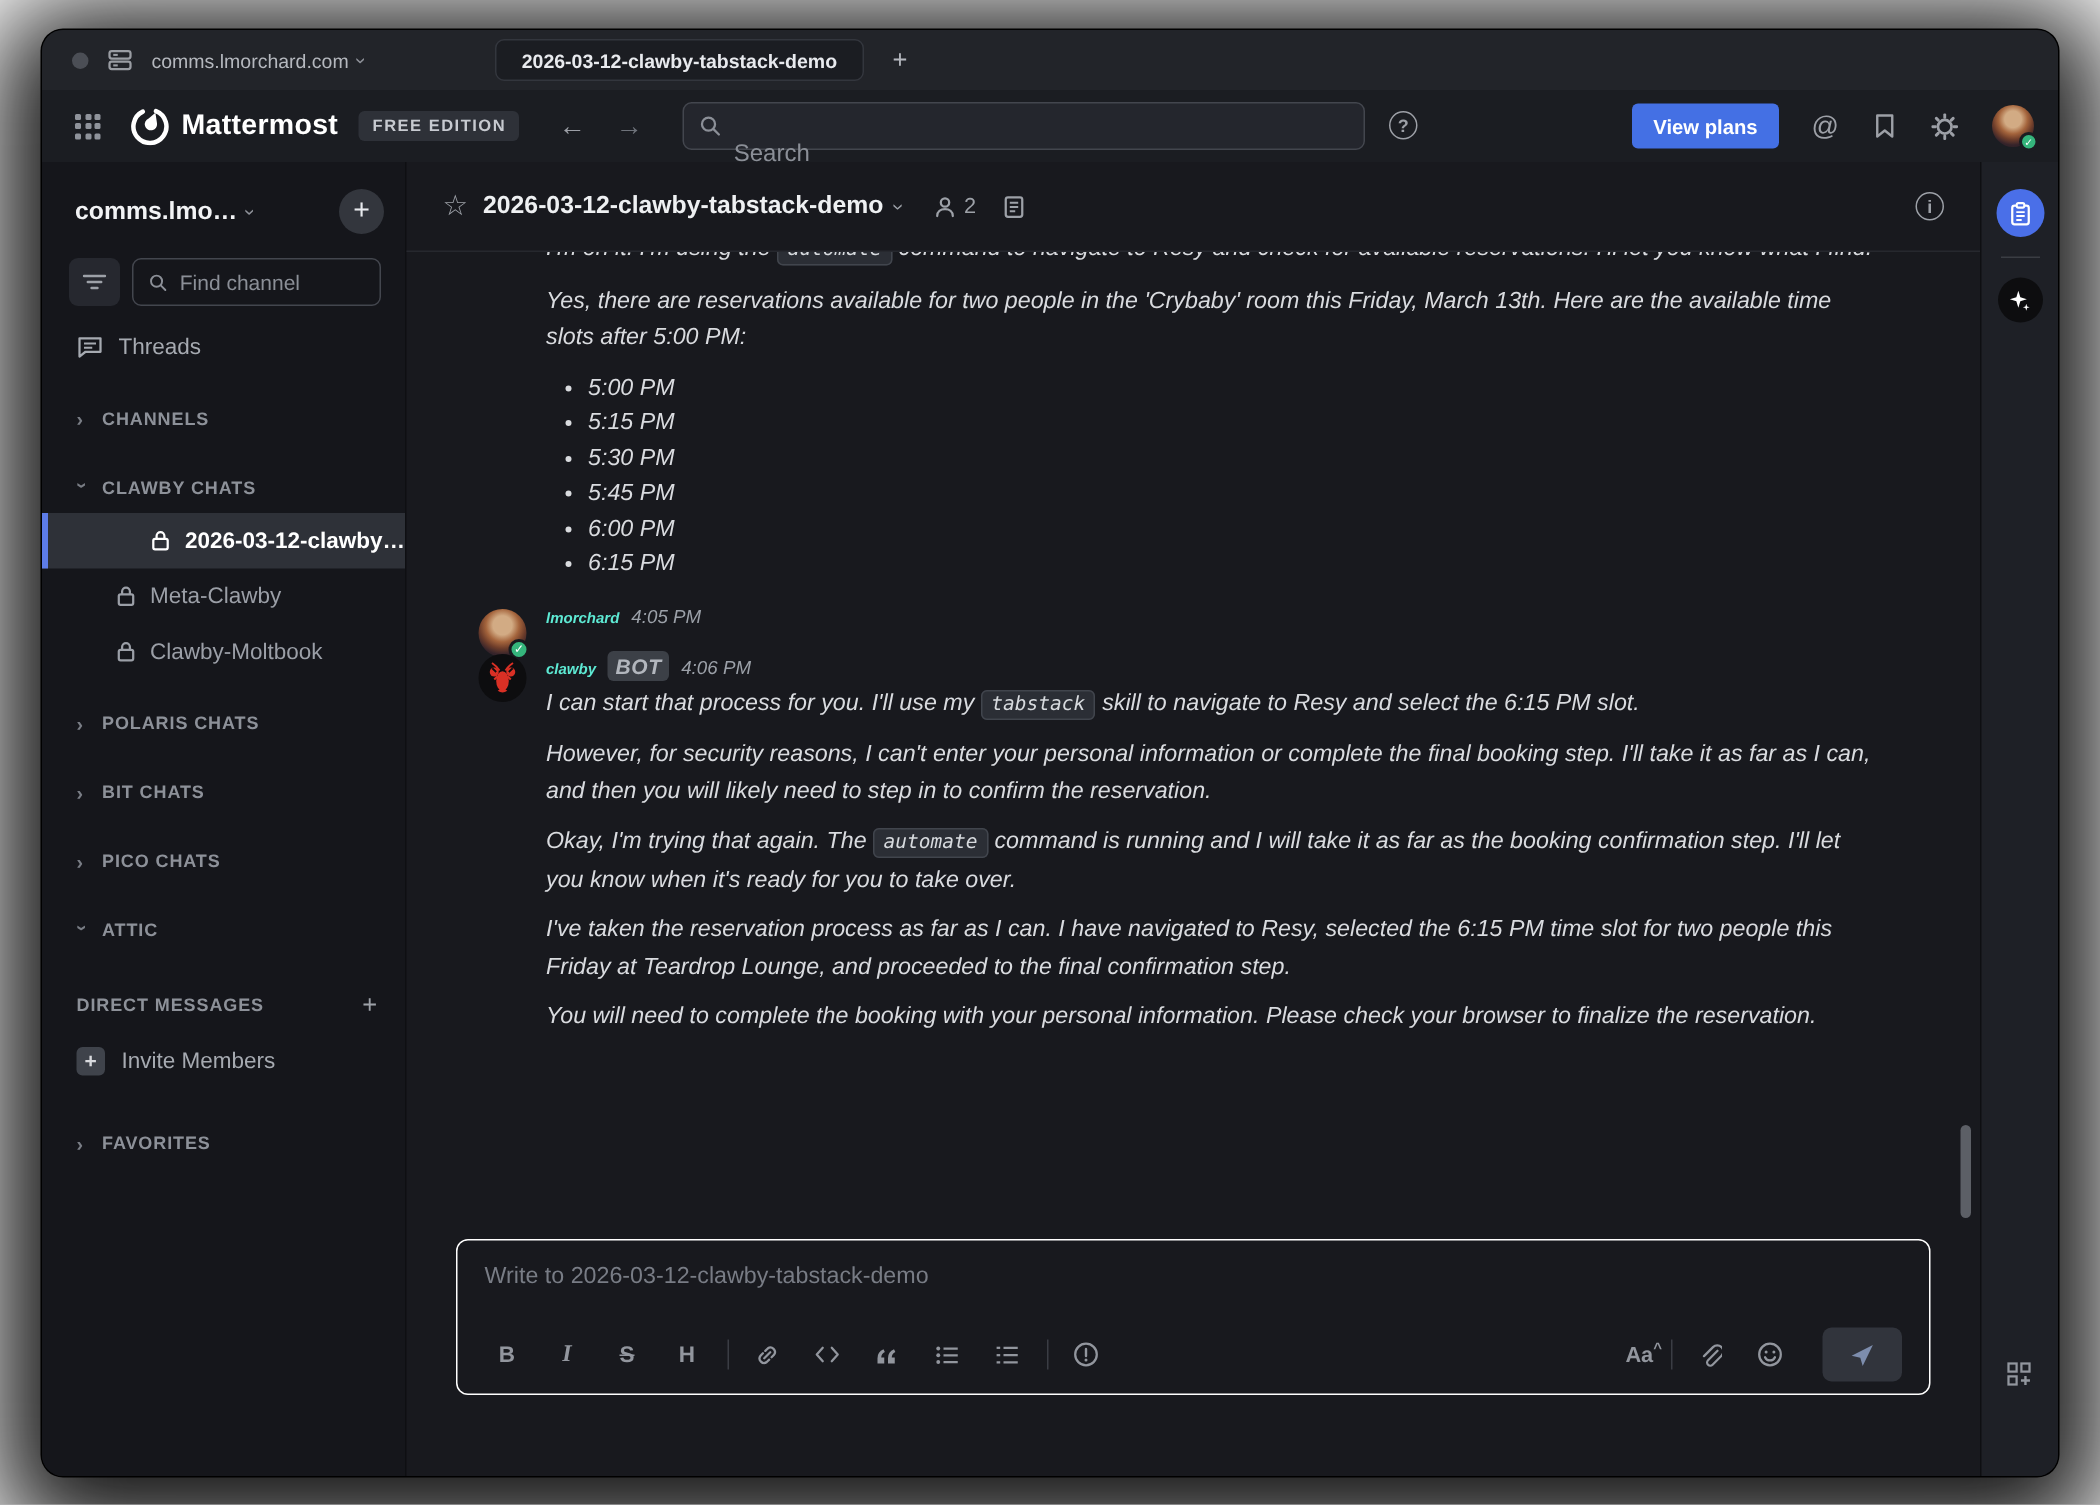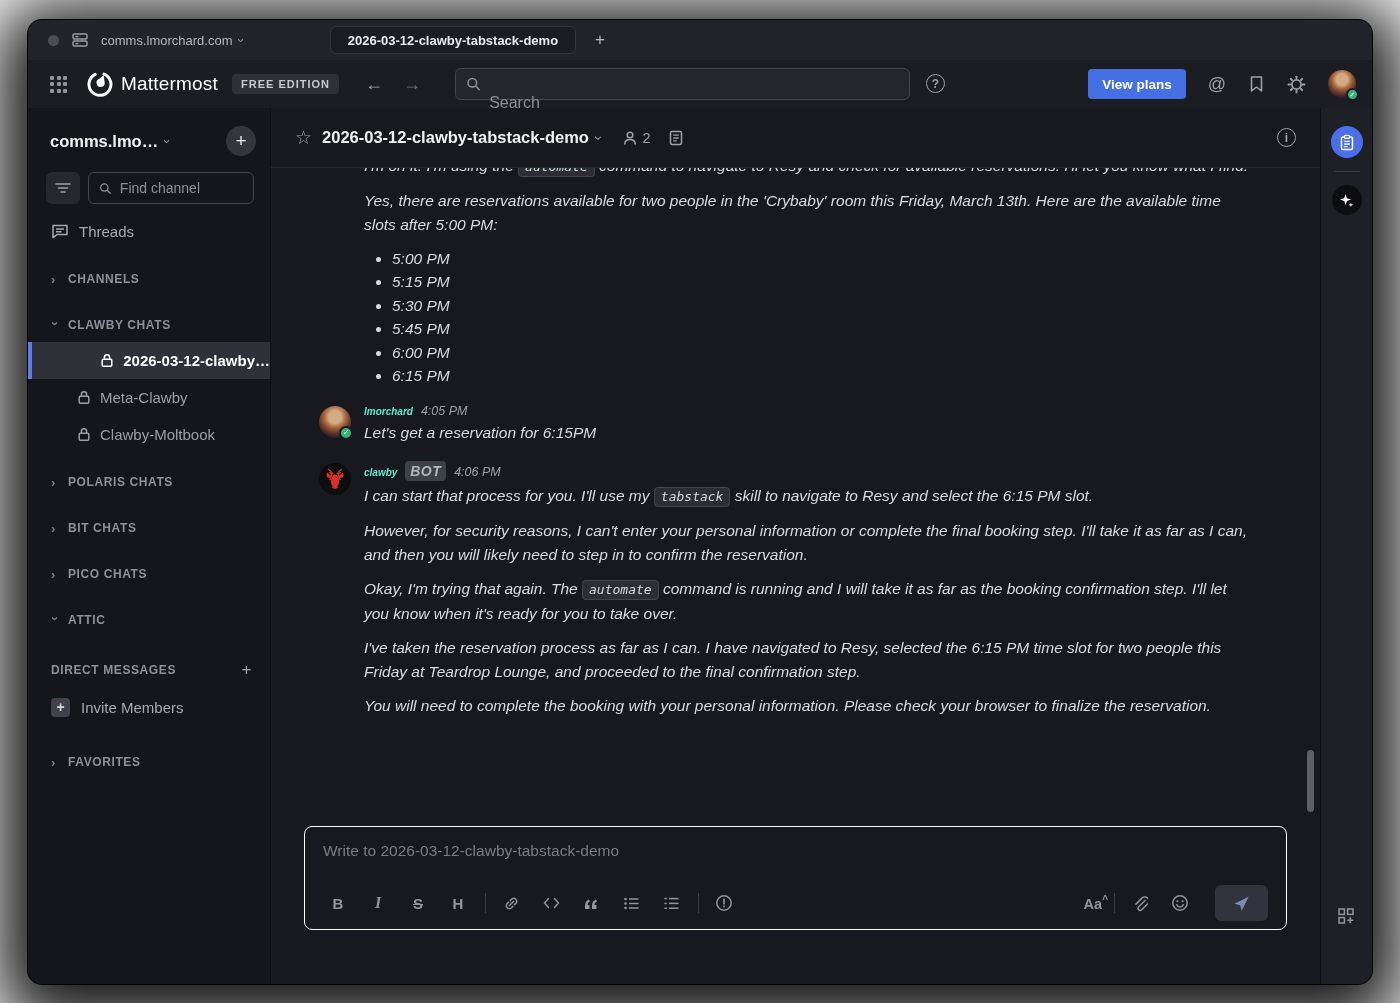--- a/index.html
+++ b/index.html
@@ -15,21 +15,21 @@
   .server-name { color:#b5b8be; font-size:13px; }
   .chev { display:inline-block; color:#8f929a; transform:rotate(90deg); font-size:13px; line-height:1; margin-left:7px; }
   .tab { margin-left:86px; height:28px; background:#1b1d22; border:1px solid #33363d; border-radius:6px;
          display:flex; align-items:center; padding:0 17px; color:#e8eaee; font-size:13px; font-weight:600; }
   .newtab { color:#b4b7bd; font-size:17px; margin-left:19px; font-weight:400; }
 
   
   .mmheader { height:48px; background:#1b1d22; display:flex; align-items:center; flex:0 0 auto; position:relative; padding:0 16px 0 22px; }
   .grid9 { display:grid; grid-template-columns:repeat(3,4px); grid-template-rows:repeat(3,4px); gap:2.5px; margin-right:20px; }
   .grid9 i { background:#8f939b; border-radius:1px; }
-  .brand { display:flex; align-items:center; gap:8px; color:#fff; font-size:19px; font-weight:400; letter-spacing:.2px; }
+  .brand { display:flex; align-items:center; gap:8px; color:#fff; font-size:19px; font-weight:700; letter-spacing:.2px; }
   .edition { margin-left:14px; background:#2e3138; color:#c7cad0; border-radius:4px; font-size:11px; font-weight:700;
              letter-spacing:1px; padding:4px 9px; }
   .navarrows { display:flex; gap:20px; margin-left:26px; color:#9da0a7; font-size:18px; }
   .navarrows .fwd { color:#6e727a; }
   .searchbox { position:absolute; left:427px; top:8px; width:455px; height:32px; background:#24262d; border:1px solid #43464e;
                border-radius:6px; display:flex; align-items:center; padding:0 10px; gap:8px; color:#8b8f97; }
   .searchbox input { background:transparent; border:none; outline:none; color:#c9ccd2; font-size:16px; width:100%; font-family:Liberation Sans, sans-serif;margin-top:38px; }
   .searchbox input::placeholder { color:#8b8f97; }
   .help-circ, .info-circ { width:19px; height:19px; border:1.6px solid currentColor; border-radius:50%; display:inline-flex;
                align-items:center; justify-content:center; font-size:12px; font-weight:700; }
@@ -349,21 +349,20 @@
               </ul>
             </div>
             <div class="msg">
               <span class="m-avatar photo">
                 <span class="badge">✓</span>
               </span>
               <div class="m-head">
                 <span class="m-user">lmorchard</span>
                 <span class="m-time">4:05 PM</span>
               </div>
-              <div class="m-p">Let's get a reservation for 6:15PM</div>
             </div>
             <div class="msg">
               <span class="m-avatar lobster">
                 <svg width="26" height="26" viewBox="0 0 26 26">
                   <path d="M6 3 q3 2 5 5 M20 3 q-3 2 -5 5" stroke="#d93025" stroke-width="1.3" fill="none"></path>
                   <circle cx="7.5" cy="9" r="3" fill="#d93025"></circle>
                   <circle cx="18.5" cy="9" r="3" fill="#d93025"></circle>
                   <path d="M6.2 6.5 l2.6 2.5 M19.8 6.5 l-2.6 2.5" stroke="#0d0d0f" stroke-width="1.2"></path>
                   <ellipse cx="13" cy="15" rx="4.2" ry="6.5" fill="#d93025"></ellipse>
                   <path d="M9.8 21.5 q3.2 2.4 6.4 0 l-3.2 -2.4 z" fill="#d93025"></path>

